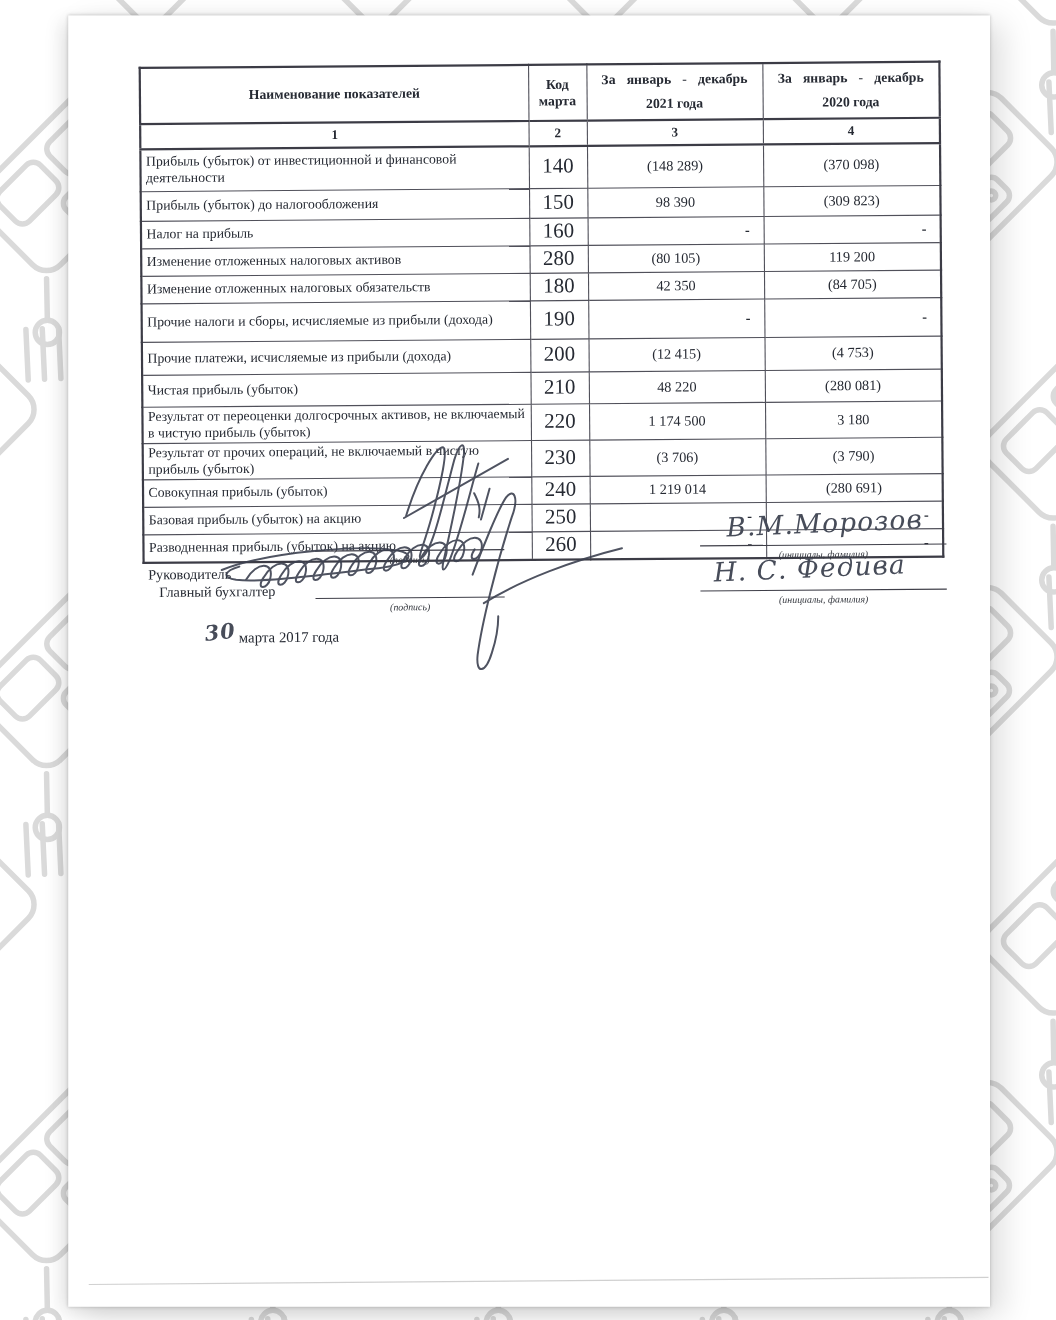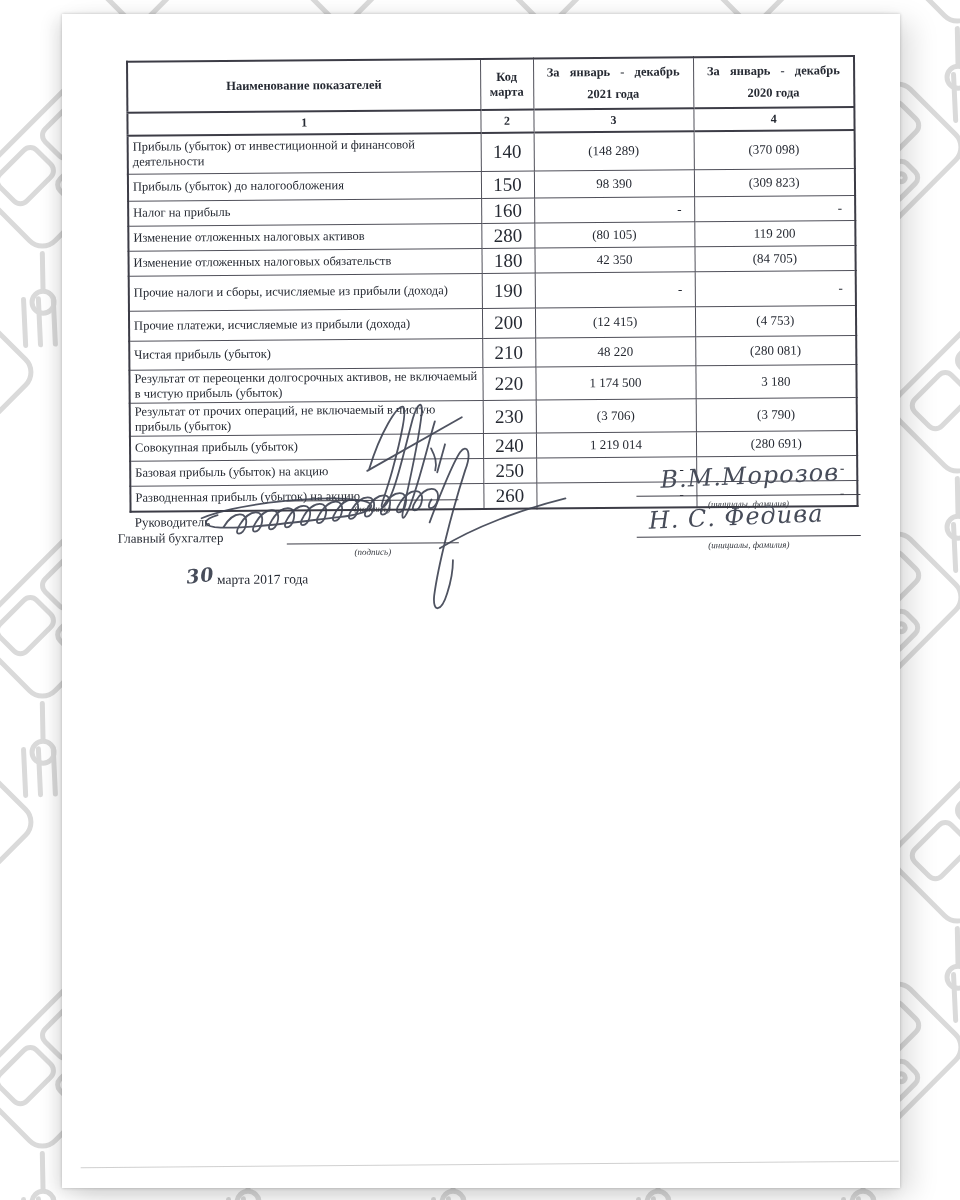--- a/index.html
+++ b/index.html
@@ -239,21 +239,21 @@
         </tbody>
     </table>
 
     <div class="abs role-label" style="left:71px;top:467px;margin-top:31px;">Руководитель</div>
     <div class="abs sig-line" style="left:223px;top:485px;width:172px;"></div>
     <div class="abs caption" style="left:223px;top:489px;width:172px;">(подпись)</div>
     <div class="abs sig-line" style="left:573px;top:483px;width:224px;"></div>
     <div class="abs handwritten hw-name" style="left:597px;top:450px;">В.М.Морозов</div>
     <div class="abs caption" style="left:573px;top:487px;width:224px;">(инициалы, фамилия)</div>
 
-    <div class="abs role-label" style="left:54px;top:514px;">Главный бухгалтер</div>
+    <div class="abs role-label" style="left:81px;top:514px;">Главный бухгалтер</div>
     <div class="abs sig-line" style="left:223px;top:528px;width:172px;"></div>
     <div class="abs caption" style="left:223px;top:532px;width:172px;">(подпись)</div>
     <div class="abs sig-line" style="left:573px;top:524px;width:224px;"></div>
     <div class="abs handwritten hw-name" style="left:585px;top:491px;">Н. С. Федива</div>
     <div class="abs caption" style="left:573px;top:528px;width:224px;">(инициалы, фамилия)</div>
 
     <div class="abs handwritten hw-day" style="left:122px;top:548px;">30</div>
     <div class="abs date-text" style="left:153px;top:556px;">марта 2017 года</div>
 
     <div class="abs scan-line" style="left:12px;top:1150px;width:818px;"></div>

